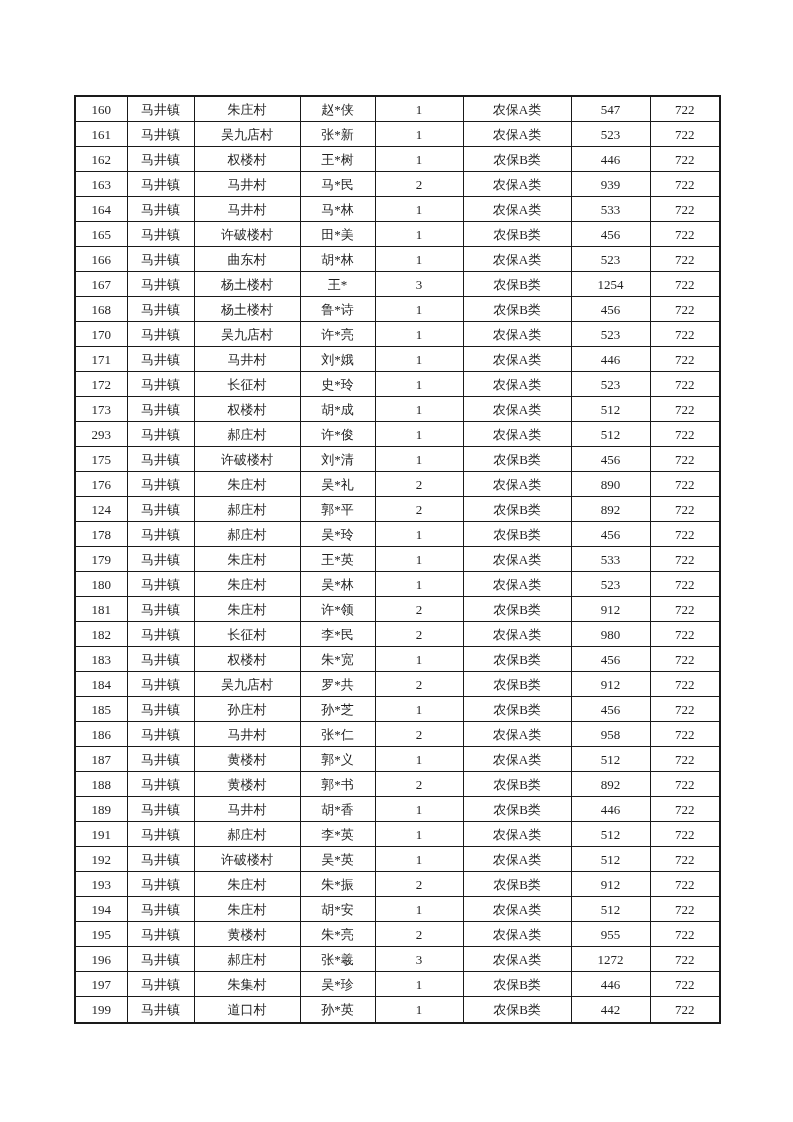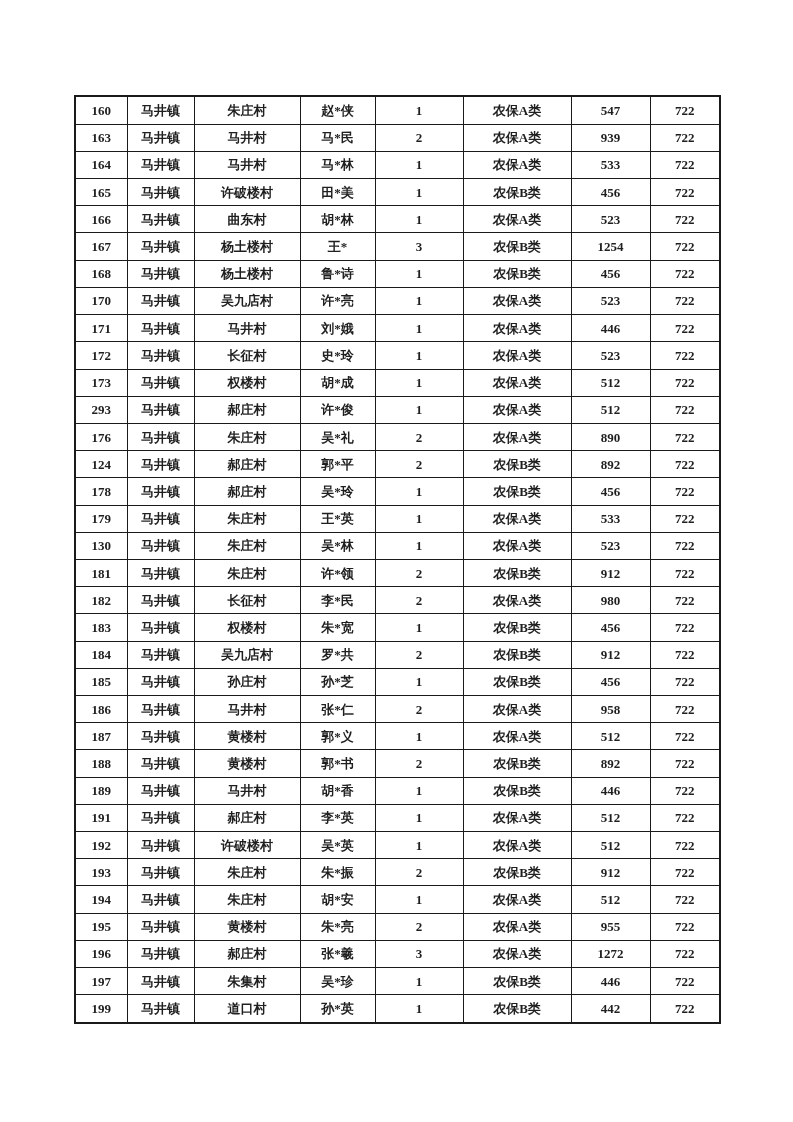--- a/index.html
+++ b/index.html
@@ -18,21 +18,20 @@
   }
   table.roster {
     position: absolute;
     left: 74px;
     top: 95px;
     width: 645px;
     height: 929px;
     border-collapse: collapse;
     table-layout: fixed;
     border: 2px solid #1a1a1a;
-    font-weight: bold;
   }
   table.roster td {
     border: 1px solid #1a1a1a;
     text-align: center;
     vertical-align: middle;
     font-size: 13px;
     line-height: 1;
     padding: 0;
     white-space: nowrap;
     overflow: hidden;
@@ -66,20 +65,40 @@
           <td>160</td>
           <td>马井镇</td>
           <td>朱庄村</td>
           <td>赵*侠</td>
           <td>1</td>
           <td>农保A类</td>
           <td>547</td>
           <td>722</td>
         </tr>
         <tr>
+          <td>161</td>
+          <td>马井镇</td>
+          <td>吴九店村</td>
+          <td>张*新</td>
+          <td>1</td>
+          <td>农保A类</td>
+          <td>523</td>
+          <td>722</td>
+        </tr>
+        <tr>
+          <td>162</td>
+          <td>马井镇</td>
+          <td>权楼村</td>
+          <td>王*树</td>
+          <td>1</td>
+          <td>农保B类</td>
+          <td>446</td>
+          <td>722</td>
+        </tr>
+        <tr>
           <td>163</td>
           <td>马井镇</td>
           <td>马井村</td>
           <td>马*民</td>
           <td>2</td>
           <td>农保A类</td>
           <td>939</td>
           <td>722</td>
         </tr>
         <tr>
@@ -176,20 +195,30 @@
           <td>293</td>
           <td>马井镇</td>
           <td>郝庄村</td>
           <td>许*俊</td>
           <td>1</td>
           <td>农保A类</td>
           <td>512</td>
           <td>722</td>
         </tr>
         <tr>
+          <td>175</td>
+          <td>马井镇</td>
+          <td>许破楼村</td>
+          <td>刘*清</td>
+          <td>1</td>
+          <td>农保B类</td>
+          <td>456</td>
+          <td>722</td>
+        </tr>
+        <tr>
           <td>176</td>
           <td>马井镇</td>
           <td>朱庄村</td>
           <td>吴*礼</td>
           <td>2</td>
           <td>农保A类</td>
           <td>890</td>
           <td>722</td>
         </tr>
         <tr>
@@ -216,21 +245,21 @@
           <td>179</td>
           <td>马井镇</td>
           <td>朱庄村</td>
           <td>王*英</td>
           <td>1</td>
           <td>农保A类</td>
           <td>533</td>
           <td>722</td>
         </tr>
         <tr>
-          <td>130</td>
+          <td>180</td>
           <td>马井镇</td>
           <td>朱庄村</td>
           <td>吴*林</td>
           <td>1</td>
           <td>农保A类</td>
           <td>523</td>
           <td>722</td>
         </tr>
         <tr>
           <td>181</td>

